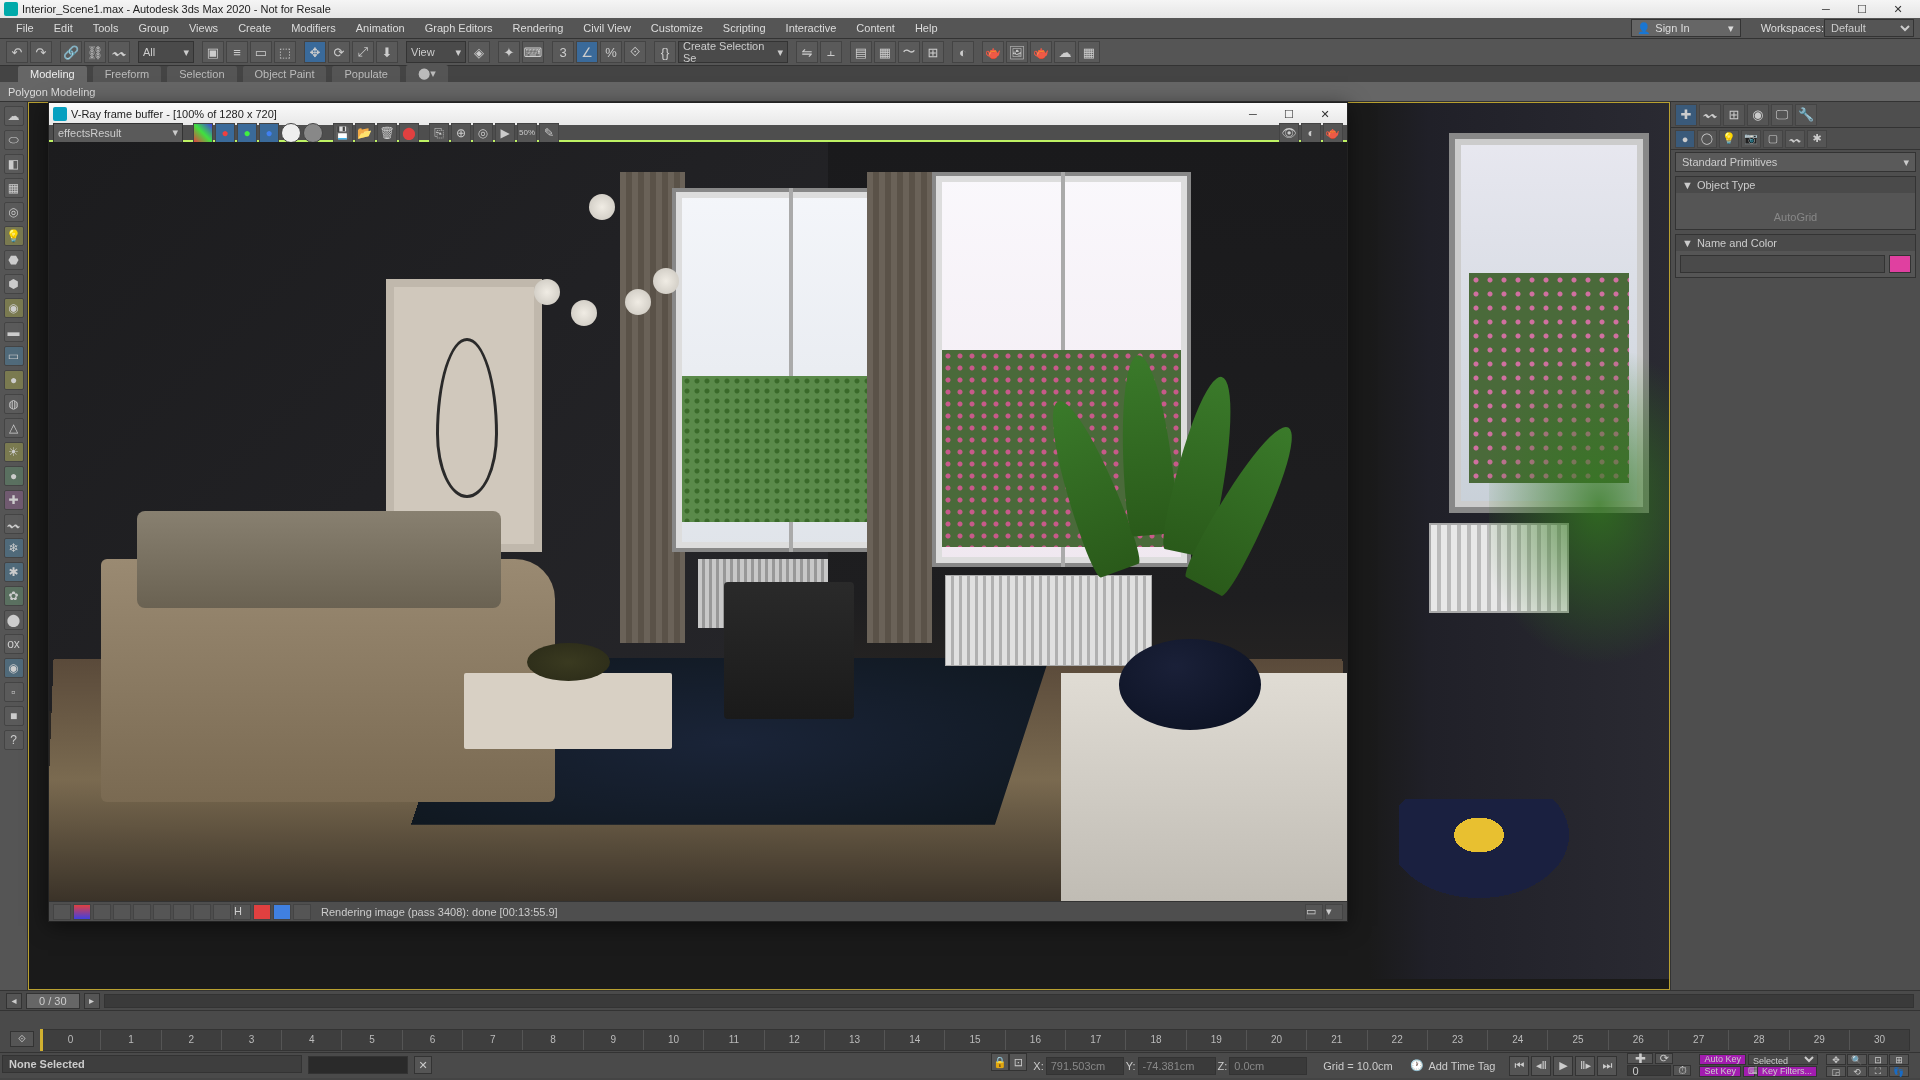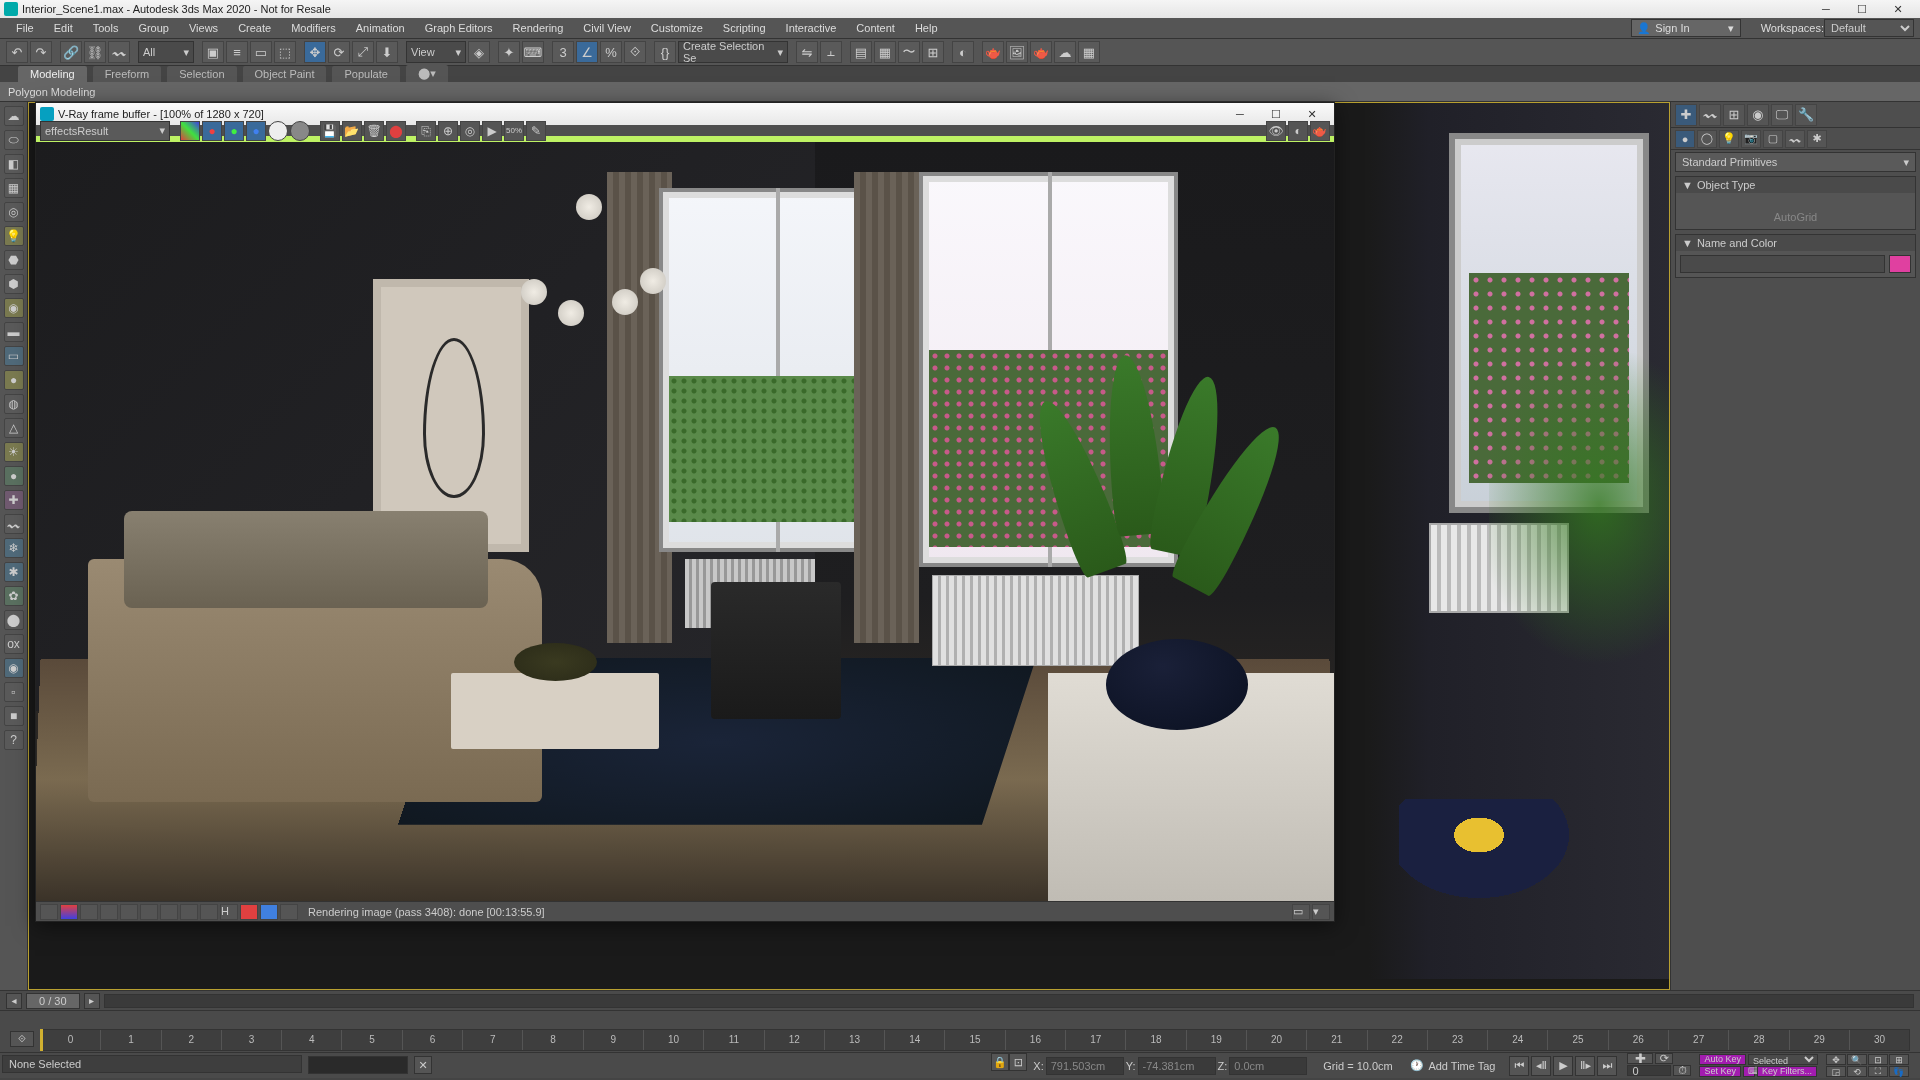--- a/index.html
+++ b/index.html
@@ -61,26 +61,26 @@
 .cp-rollout .rhead { background:#4a4a4a; padding:2px 6px; display:flex; align-items:center; gap:4px; }
 .cp-rollout .rbody { padding:4px; }
 .obj-grid { display:grid; grid-template-columns:1fr 1fr; gap:2px; }
 .obj-grid .obtn { background:#5e5e5e; border:1px solid #444; text-align:center; padding:2px 0; font-size:11px;}
 .autogrid { text-align:center; color:#888; padding:2px 0; font-size:11px;margin-top:12px;}
 .namecolor-row { display:flex; gap:4px; padding:4px;}
 .namecolor-row input { flex:1; background:#4a4a4a; border:1px solid #333; color:#ccc; height:18px; padding:0 4px;}
 .color-swatch { width:22px; height:18px; background:#e040a0; border:1px solid #333;}
 
 
-.vfb { position:absolute; left:7px; top:0; width:1300px; height:820px; background:#4a4a4a; border:1px solid #222; box-shadow:0 4px 20px rgba(0,0,0,0.5); display:flex; flex-direction:column; z-index:10;}
+.vfb { position:absolute; left:20px; top:0; width:1300px; height:820px; background:#4a4a4a; border:1px solid #222; box-shadow:0 4px 20px rgba(0,0,0,0.5); display:flex; flex-direction:column; z-index:10;}
 .vfb-titlebar { height:22px; background:linear-gradient(#fafafa,#e8e8e8); color:#222; display:flex; align-items:center; padding:0 4px; font-size:11px;}
 .vfb-titlebar .vicon { width:14px; height:14px; background:#06a0c0; margin-right:4px; border-radius:2px;}
 .vfb-titlebar .spacer { flex:1; }
 .vfb-titlebar .winbtn { width:36px; height:22px; display:flex; align-items:center; justify-content:center; color:#333;}
-.vfb-toolbar { height:17px; background:#4e4e4e; border-bottom:6px solid #bef264; display:flex; align-items:center; padding:0 4px; gap:2px;}
+.vfb-toolbar { height:17px; background:#4e4e4e; border-bottom:2px solid #bef264; display:flex; align-items:center; padding:0 4px; gap:2px;}
 .vfb-toolbar .vsel { width:130px; height:20px; background:#5a5a5a; border:1px solid #333; display:flex; align-items:center; padding:0 4px; justify-content:space-between;}
 .vfb-toolbar .vbtn { width:20px; height:20px; background:#555; border:1px solid #444; display:flex; align-items:center; justify-content:center; font-size:12px;}
 .vfb-toolbar .vbtn.active { background:#3a6a9a; }
 .vfb-toolbar .vbtn.round { border-radius:50%; }
 .vfb-toolbar .spacer { flex:1; }
 .vfb-render { flex:1; background:#1a1a1a; position:relative; overflow:hidden;}
 .vfb-status { height:20px; background:#4e4e4e; border-top:1px solid #333; display:flex; align-items:center; padding:0 4px; gap:2px;}
 .vfb-status .stbtn { width:18px; height:16px; background:#555; border:1px solid #444;}
 .vfb-status .sttext { margin-left:8px; color:#ccc; font-size:11px;}
 .vfb-status .spacer{flex:1;}
@@ -481,21 +481,21 @@
       <div class="tick">26</div>
       <div class="tick">27</div>
       <div class="tick">28</div>
       <div class="tick">29</div>
       <div class="tick">30</div>
     </div>
   <div class="frame0"></div>
 </div>
 
 <div class="statusbar">
-  <div style="display:flex;flex-direction:column;">
+  <div style="display:flex;flex-direction:column;font-weight:bold;">
     <div class="prompt">None Selected</div>
   </div>
   <div class="script-mini"></div>
   <div style="width:18px;height:18px;background:#555;border:1px solid #333;margin:3px 2px;display:flex;align-items:center;justify-content:center;">✕</div>
   <div class="spacer"></div>
   <div class="lockbtn">🔒</div>
   <div class="lockbtn">⊡</div>
   <div class="coord-group">
     <span class="clabel">X:</span>
       <input value="791.503cm" style="">

